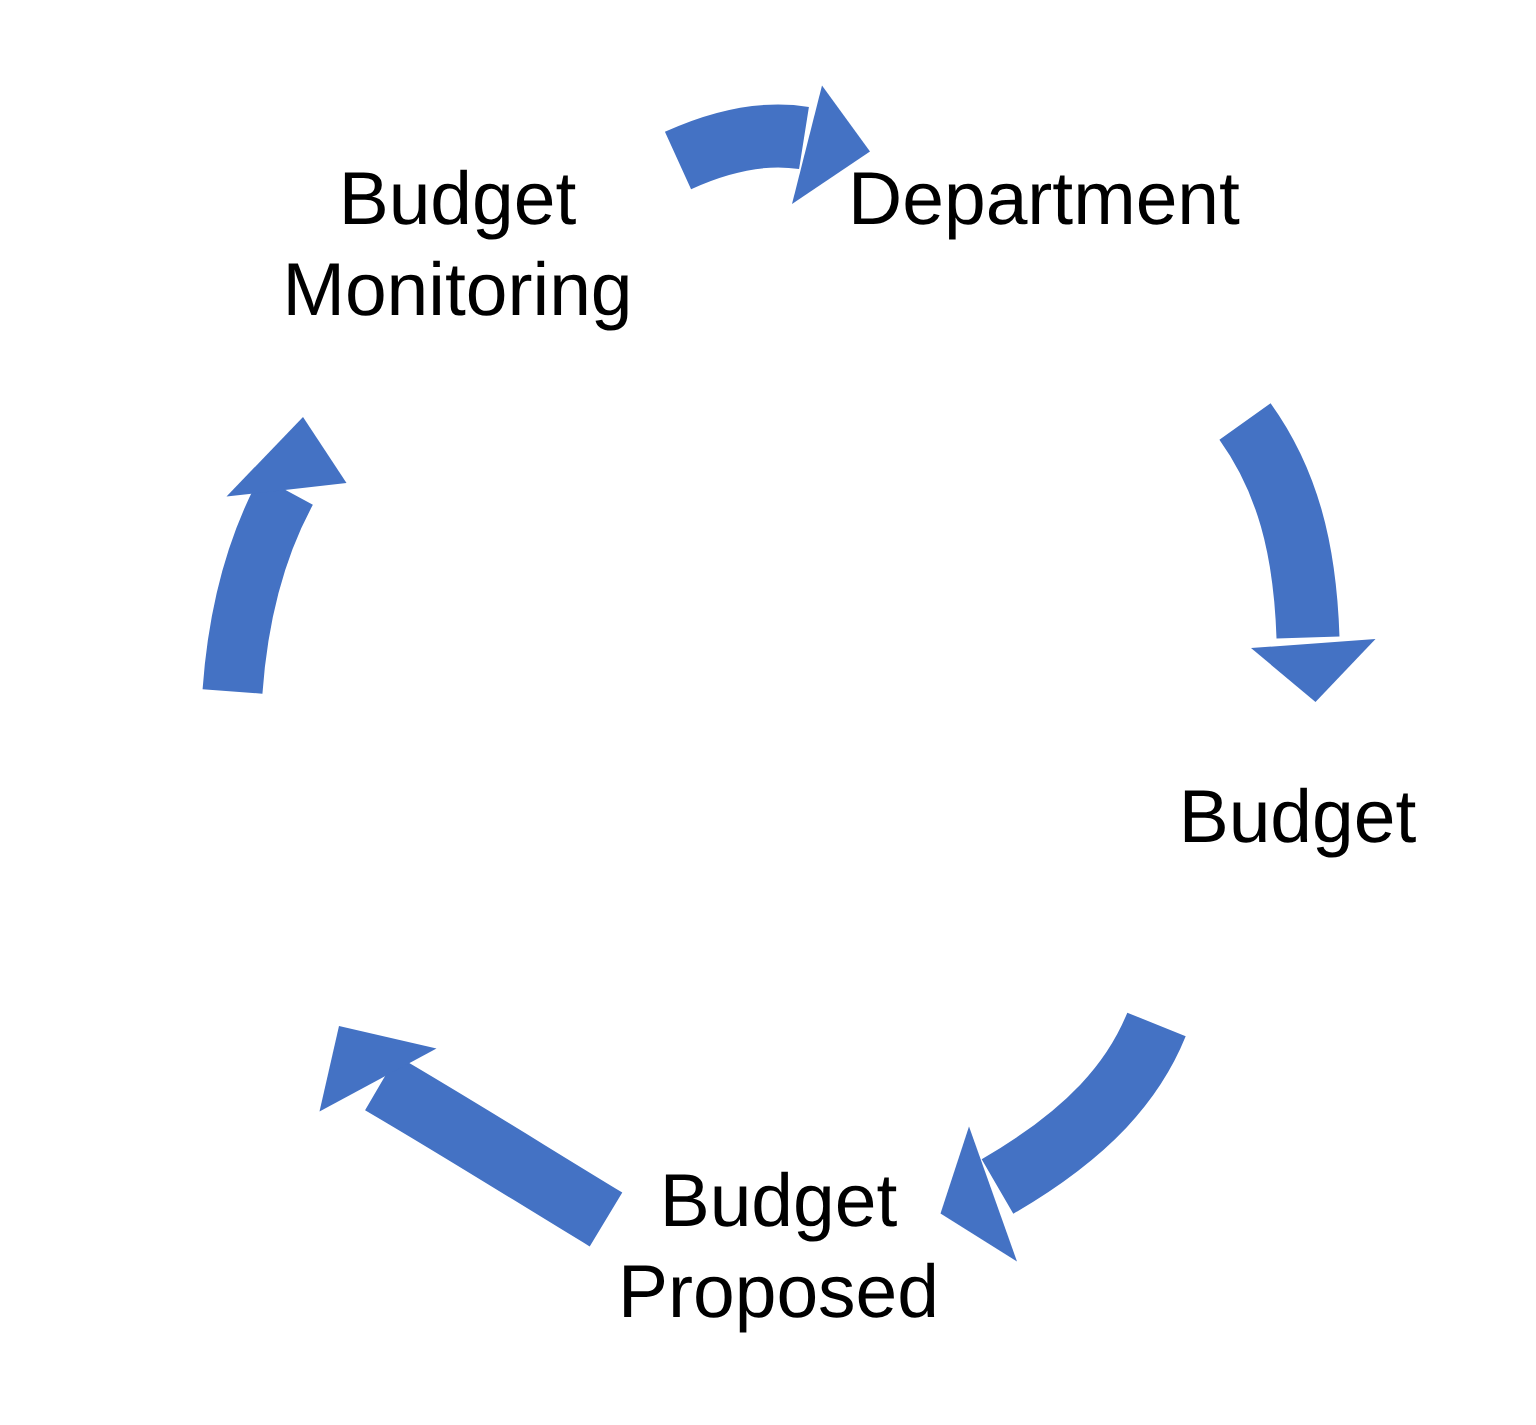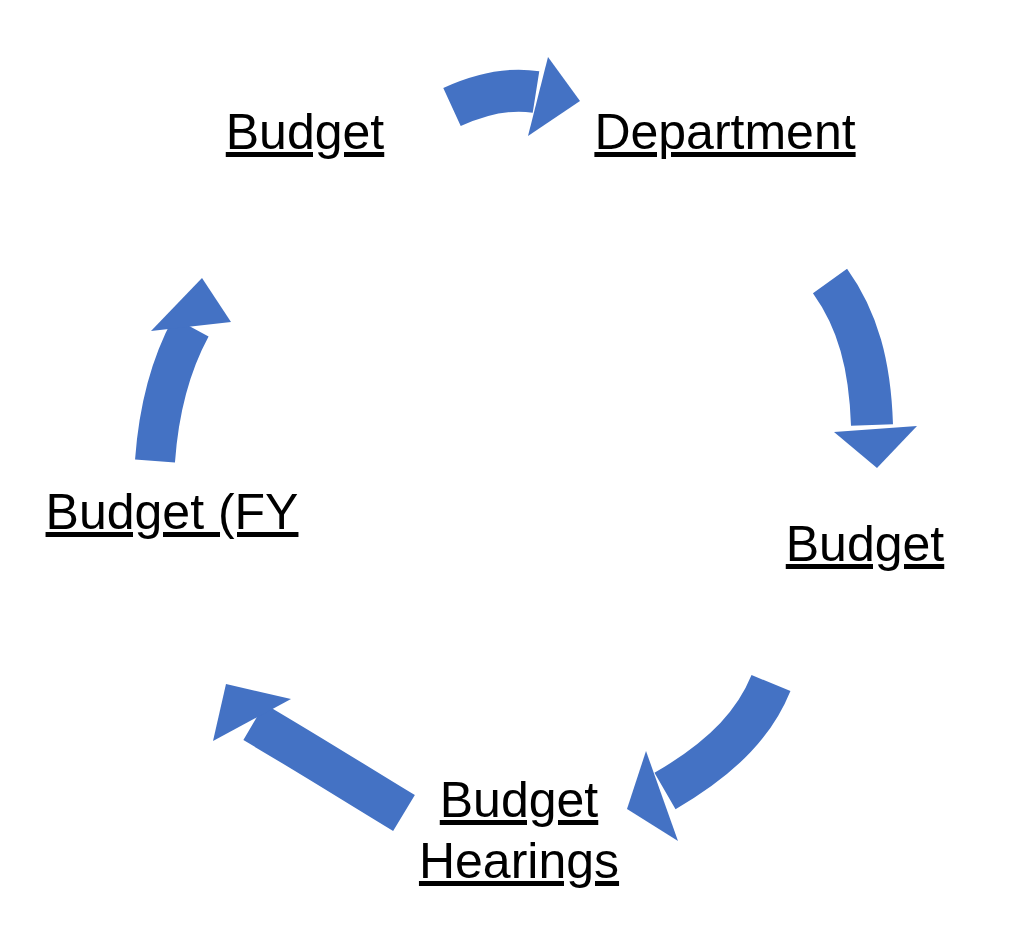--- a/index.html
+++ b/index.html
@@ -32,21 +32,21 @@
   .arrow-head { fill: var(--arrow); stroke: none; }
   .node-label {
     position: absolute;
     transform: translateX(-50%);
     text-align: center;
     color: var(--text);
     font-size: 50px;
     line-height: 61px;
     white-space: nowrap;
   }
-  .node-label span { display: block; text-decoration: underline; }
+  .node-label span { display: block; }
 </style>
 </head>
 <body>
 
 <div class="canvas">
 
   <svg class="arrows" viewBox="0 0 1024 950">
 
     <g>
       <path class="arrow-body" d="M 452,107 Q 498,86 536,92" stroke-width="42"></path>
@@ -69,32 +69,32 @@
     </g>
 
     <g>
       <path class="arrow-body" d="M 155,461 C 159,405 172,362 191,327" stroke-width="40"></path>
       <polygon class="arrow-head" points="151,331 231,322 202,278"></polygon>
     </g>
   </svg>
 
   <div class="node-label" style="left:305px; top:102px;">
     <span>Budget</span>
+    <span>Monitoring</span>
   </div>
 
-  <div class="node-label" style="left:725px; top:102px;text-align:right;">
+  <div class="node-label" style="left:696px; top:102px;text-align:right;">
     <span>Department</span>
   </div>
 
   <div class="node-label" style="left:865px; top:514px;">
     <span>Budget</span>
   </div>
 
   <div class="node-label" style="left:519px; top:770px;">
     <span>Budget</span>
-    <span>Hearings</span>
+    <span>Proposed</span>
   </div>
 
   <div class="node-label" style="left:172px; top:482px;">
-    <span>Budget (FY</span>
   </div>
 
 </div>
 
 </body></html>

